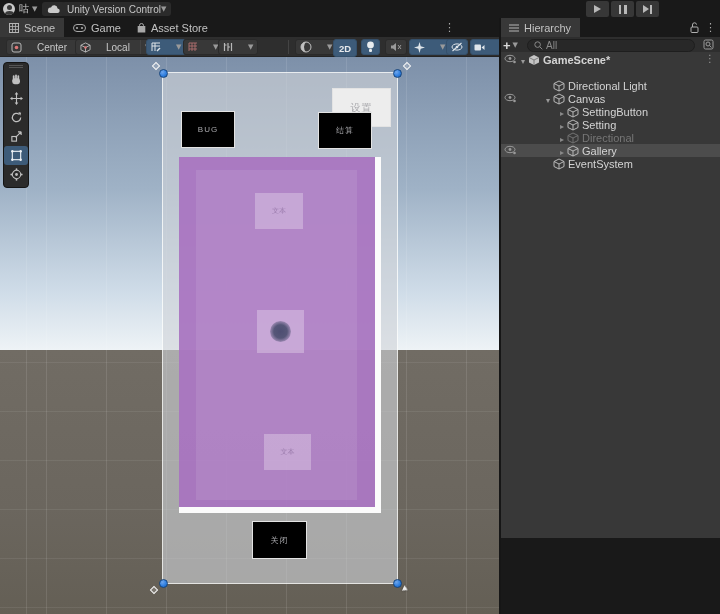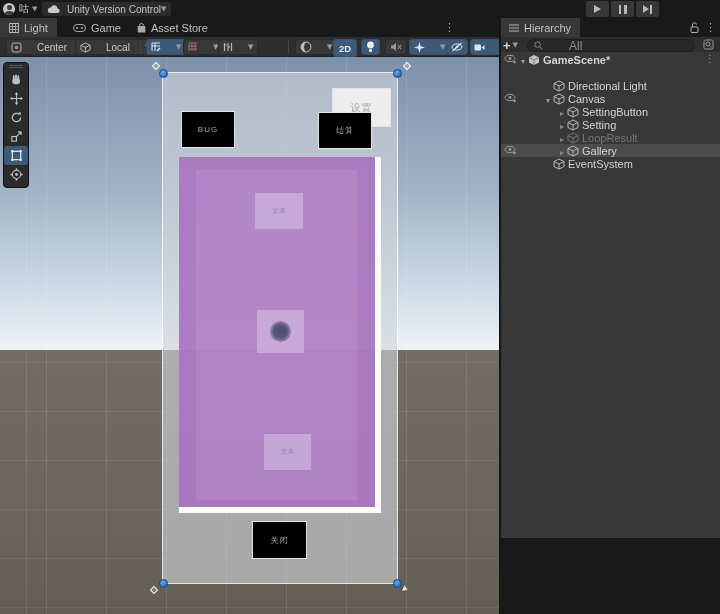--- a/index.html
+++ b/index.html
@@ -41,21 +41,21 @@
   .tool-btn { position:absolute; top:2px; height:16px; background:#383838; border:1px solid #2a2a2a;
               border-radius:3px; display:flex; align-items:center; gap:15px; padding:0 4px; font-size:10px; color:#c8c8c8; }
   .tool-btn.on { background:#3d5b79; border-color:#35506b; color:#e6e9ec; }
   .vsep { position:absolute; top:3px; width:1px; height:14px; background:#444; }
 
   
   #hierarchy { left:500px; top:52px; width:220px; height:486px; background:#383838; }
   #hier-head-icons { left:690px; top:18px; width:30px; height:19px; display:flex; align-items:center; gap:6px; justify-content:flex-end; padding-right:4px; }
   #search-field { position:absolute; left:527px; top:39px; width:168px; height:13px; background:#282828;
                   border:1px solid #1e1e1e; border-radius:7px; display:flex; align-items:center; gap:3px; padding:0 6px; }
-  #search-field span { color:#8a8a8a; font-size:12px;margin-left:23px; }
+  #search-field span { color:#8a8a8a; font-size:10px; }
   #plus-btn { position:absolute; left:503px; top:38px; height:14px; display:flex; align-items:center; gap:2px;
               color:#d8d8d8; font-size:13px; font-weight:bold; }
   #pick-icon-btn { position:absolute; left:703px; top:39px; }
   .hrow { position:absolute; left:0; width:220px; height:13px; display:flex; align-items:center; }
   .hrow.sel { background:#4c4c4c; }
   .fold { width:10px; flex:none; text-align:center; }
   .fold.open::before  { content:"▾"; color:#9a9a9a; font-size:8px; font-family:"DejaVu Sans",sans-serif; }
   .fold.closed::before{ content:"▸"; color:#8a8a8a; font-size:8px; font-family:"DejaVu Sans",sans-serif; }
   .obj-ic { width:12px; height:12px; flex:none; margin-right:3px; }
   .hlabel { font-size:11px; color:#d4d4d4; white-space:nowrap; }
@@ -144,21 +144,21 @@
         </div>
     </div>
   </div>
 
   <div id="tabrow" class="abs">
     <div class="tab active" style="left:0;">
       <svg width="10" height="10" viewBox="0 0 10 10">
         <rect x="0.5" y="0.5" width="9" height="9" fill="none" stroke="#b5b5b5"></rect>
           <path d="M0 3.5h10M0 6.5h10M3.5 0v10M6.5 0v10" stroke="#b5b5b5" stroke-width=".8"></path>
       </svg>
-      <span>Light</span>
+      <span>Scene</span>
     </div>
     <div class="tab" style="left:64px;">
       <svg width="13" height="8" viewBox="0 0 13 8">
         <rect x="0.5" y="0.5" width="12" height="7" rx="3.5" fill="none" stroke="#a8a8a8"></rect>
           <circle cx="4" cy="4" r="1.1" fill="#a8a8a8"></circle>
           <circle cx="9" cy="4" r="1.1" fill="#a8a8a8"></circle>
       </svg>
       <span>Game</span>
     </div>
     <div class="tab" style="left:128px;">
@@ -363,21 +363,21 @@
     </div>
 
     <div class="hrow pad2 dis" style="top:79px;">
       <span class="fold closed"></span>
       <span class="obj-ic">
         <svg width="12" height="12" viewBox="0 0 12 12">
             <path d="M6 1l5 2.5v5L6 11 1 8.5v-5Z" fill="none" stroke="#b8b8b8"></path>
             <path d="M1 3.5L6 6l5-2.5M6 6v5" fill="none" stroke="#b8b8b8"></path>
           </svg>
       </span>
-      <span class="hlabel">LoopResult</span>
+      <span class="hlabel">Directional</span>
     </div>
 
     <div class="hrow pad2 sel" style="top:92px;">
       <span class="gutter-eye">
         <svg width="13" height="10" viewBox="0 0 13 10">
             <ellipse cx="6" cy="4.5" rx="5" ry="3.2" fill="none" stroke="#9a9a9a"></ellipse>
             <circle cx="6" cy="4.5" r="1.4" fill="#9a9a9a"></circle>
             <circle cx="10.5" cy="8" r="1.3" fill="#9a9a9a"></circle>
           </svg>
       </span>

